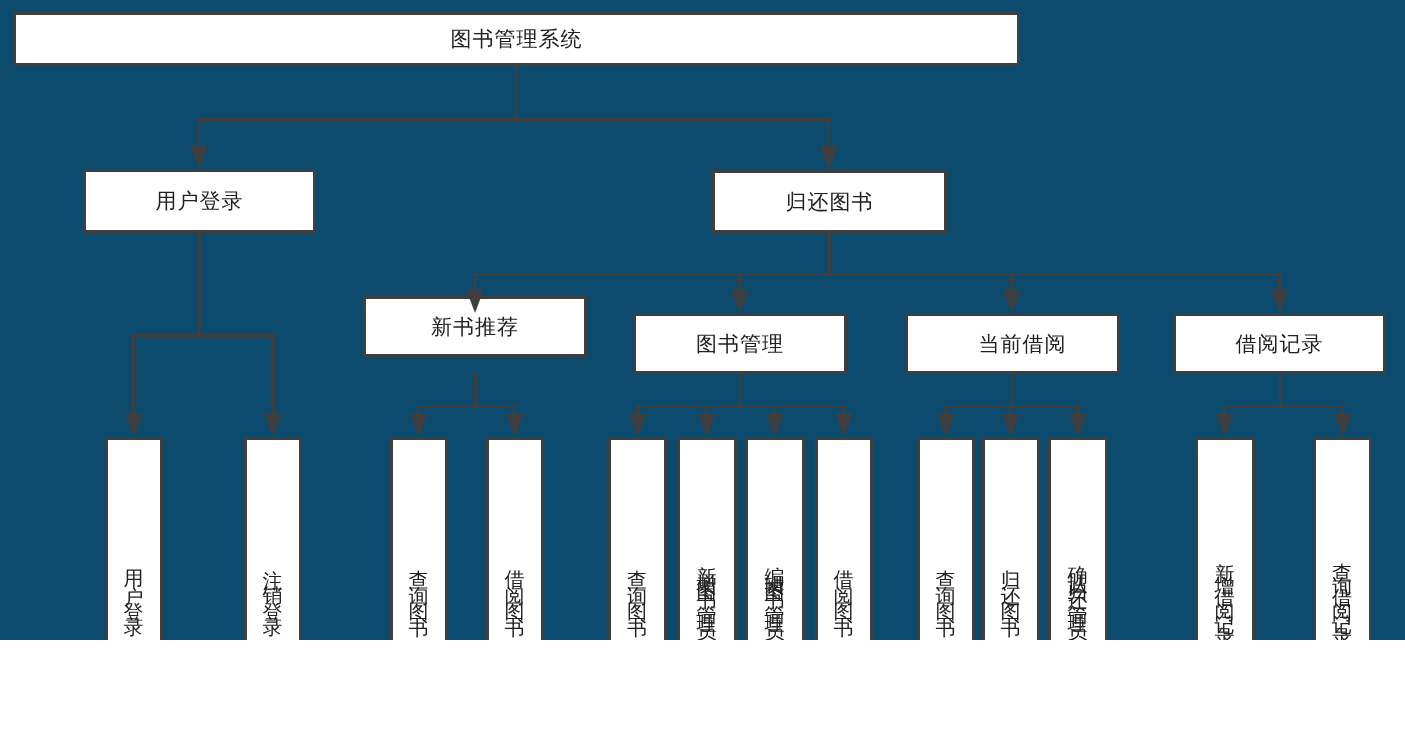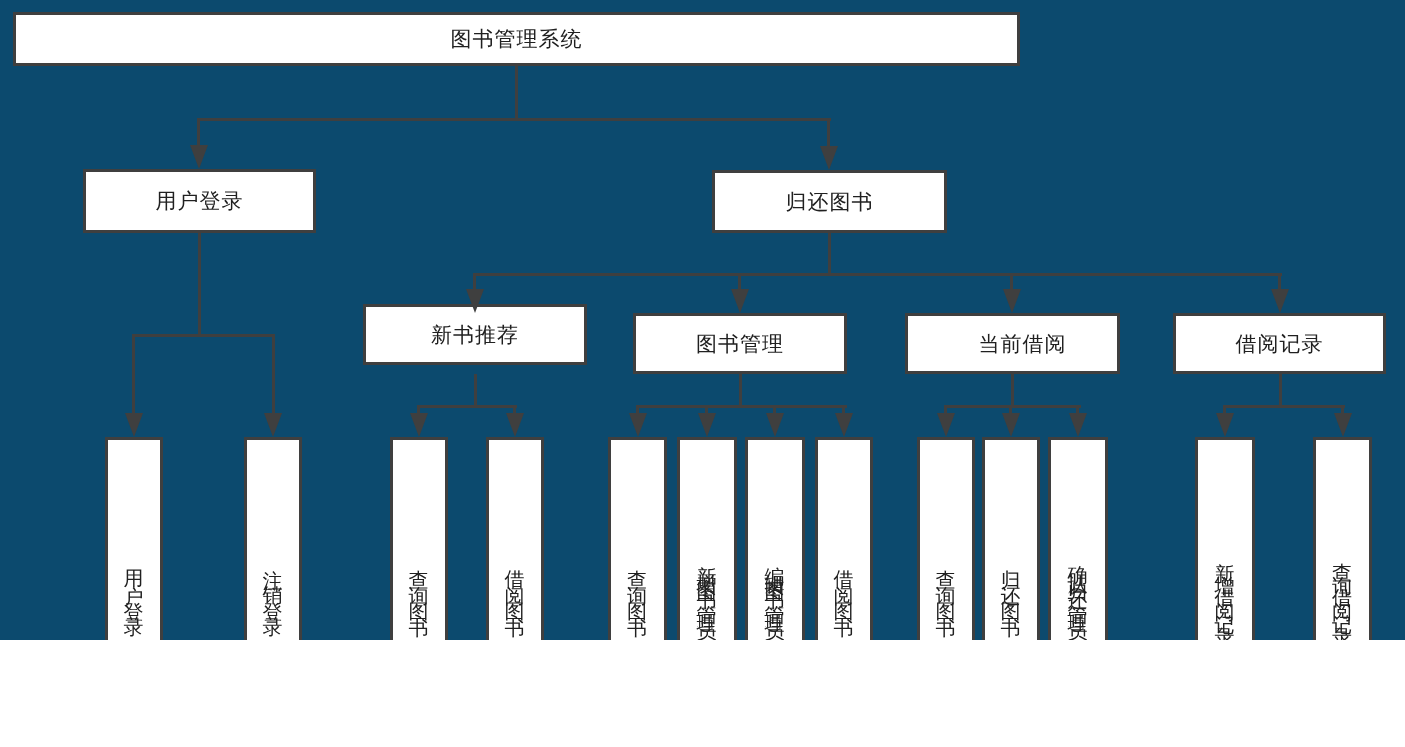--- a/index.html
+++ b/index.html
@@ -34,21 +34,21 @@
 </head>
 <body>
 
 <div class="canvas">
 
   <div class="node" style="left:13px;top:12px;width:1007px;height:54px;">图书管理系统</div>
 
   <div class="node" style="left:83px;top:169px;width:233px;height:64px;">用户登录</div>
   <div class="node" style="left:712px;top:170px;width:235px;height:63px;">归还图书</div>
 
-  <div class="node" style="left:363px;top:304px;width:224px;height:61px;">新书推荐</div>
+  <div class="node" style="left:363px;top:296px;width:224px;height:61px;">新书推荐</div>
   <div class="node" style="left:633px;top:313px;width:214px;height:61px;">图书管理</div>
   <div class="node" style="left:905px;top:313px;width:215px;height:61px;padding-left:20px;">当前借阅</div>
   <div class="node" style="left:1173px;top:313px;width:213px;height:61px;">借阅记录</div>
 
   <div class="node leaf" style="left:105px;top:437px;width:58px;height:298px;">用户登录</div>
   <div class="node leaf" style="left:244px;top:437px;width:58px;height:298px;">注销登录</div>
 
   <div class="node leaf" style="left:390px;top:437px;width:58px;height:298px;">查询图书</div>
   <div class="node leaf" style="left:486px;top:437px;width:58px;height:298px;">借阅图书</div>
 

